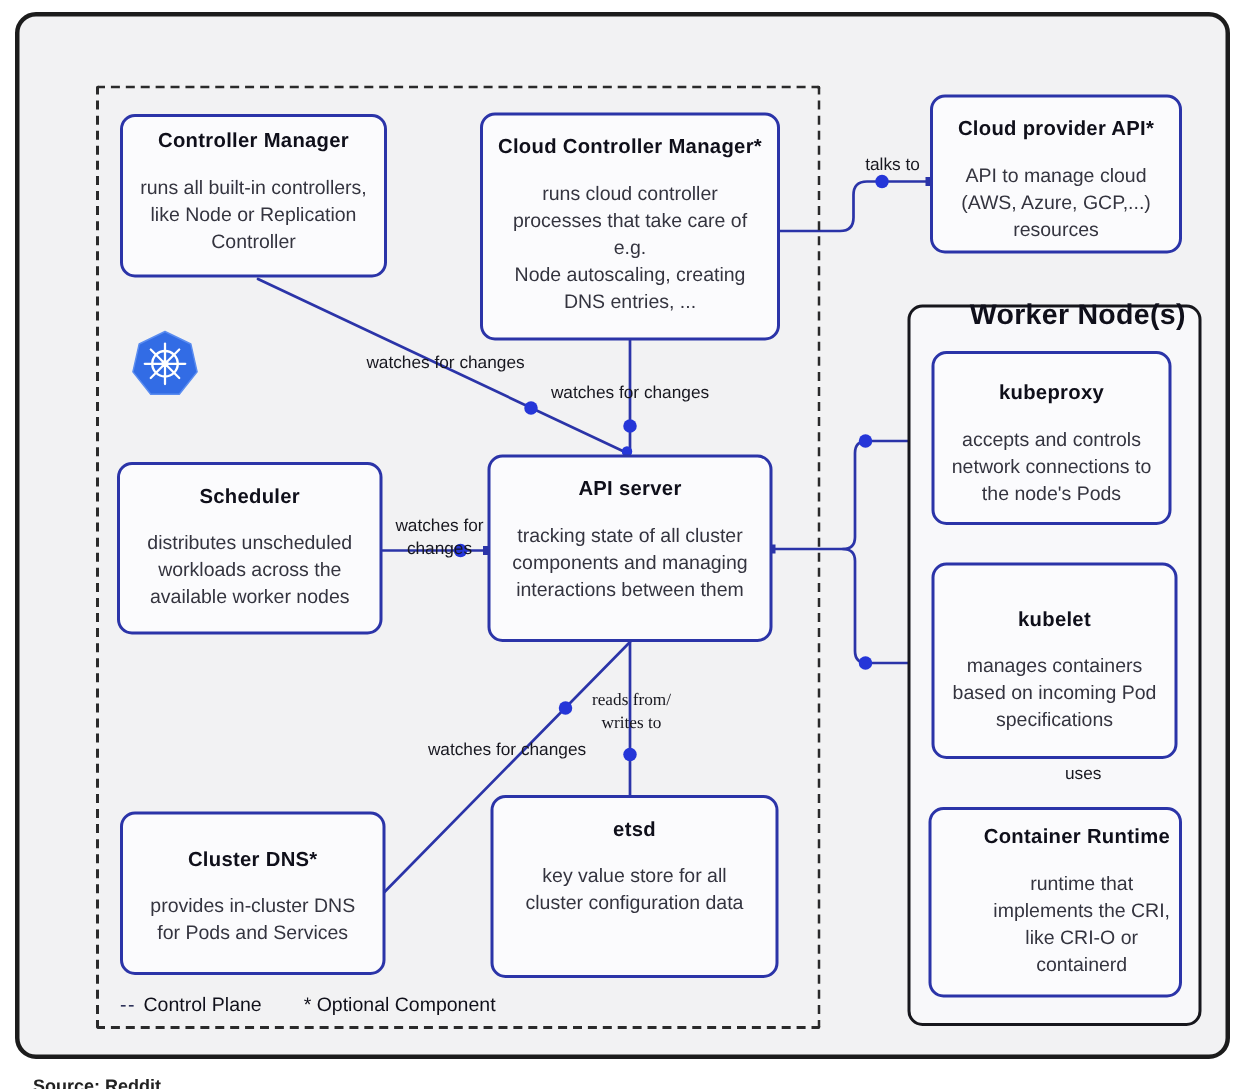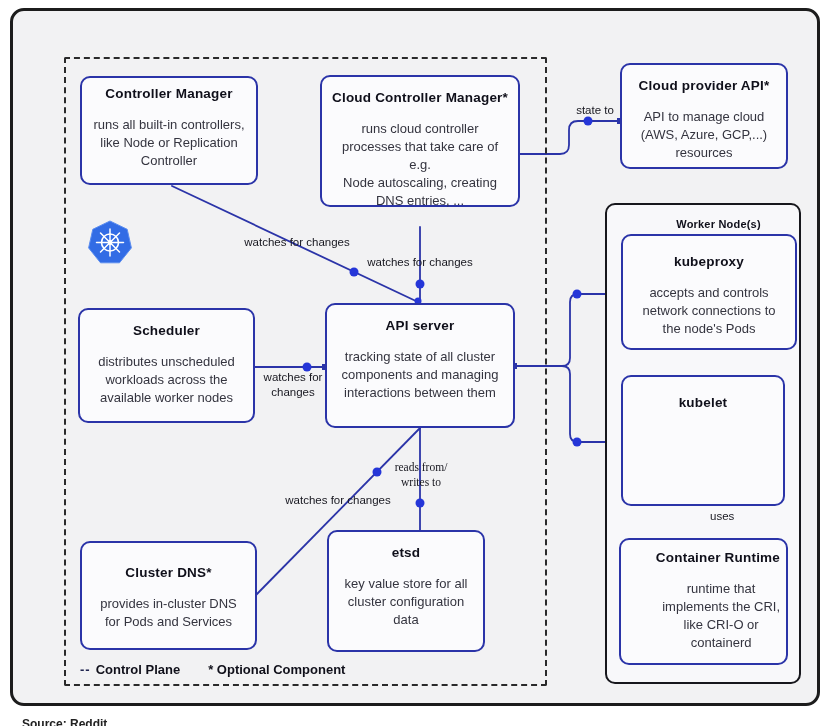--- a/index.html
+++ b/index.html
@@ -42,48 +42,48 @@
   .control-plane-box{
     position:absolute;left:64px;top:57px;width:483px;height:629px;
     border:2px dashed #2a2a2a;box-sizing:border-box;border-radius:2px;
   }
   .worker-box{
     position:absolute;left:605px;top:203px;width:196px;height:481px;
     background:#f8f8fa;border:2px solid var(--dark-border);border-radius:10px;
     box-sizing:border-box;
   }
   .worker-title{
-    position:absolute;left:605px;top:218px;width:227px;text-align:center;
-    font-weight:bold;font-size:11px;color:var(--title-color);letter-spacing:.2px;
+    position:absolute;left:605px;top:200px;width:227px;text-align:center;
+    font-weight:bold;font-size:19px;color:var(--title-color);letter-spacing:.2px;
   }
   #box-controller-manager{left:80px;top:76px;width:178px;height:109px;}
-  #box-cloud-controller-manager{left:320px;top:75px;width:200px;height:132px;align-items:center;}
+  #box-cloud-controller-manager{left:320px;top:75px;width:200px;height:152px;align-items:center;}
   #box-scheduler{left:78px;top:308px;width:177px;height:115px;}
   #box-api-server{left:325px;top:303px;width:190px;height:125px;}
   #box-cluster-dns{left:80px;top:541px;width:177px;height:109px;}
-  #box-etsd{left:327px;top:530px;width:158px;height:122px;}
+  #box-etsd{left:327px;top:530px;width:192px;height:122px;}
   #box-cloud-provider-api{left:620px;top:63px;width:168px;height:106px;}
-  #box-kubeproxy{left:621px;top:234px;width:176px;height:116px;}
-  #box-kubelet{left:621px;top:375px;width:164px;height:131px;}
+  #box-kubeproxy{left:621px;top:234px;width:160px;height:116px;}
+  #box-kubelet{left:621px;top:375px;width:164px;height:131px;justify-content:center;}
   #box-container-runtime{left:619px;top:538px;width:169px;height:127px;}
   .edge-label{
     position:absolute;font-size:11.5px;color:#17171f;text-align:center;
     line-height:15px;white-space:pre-line;transform:translateX(-50%);
   }
   .edge-label.no-center{transform:none;text-align:left;}
   #label-cm-api{left:297px;top:235px;}
   #label-ccm-api{left:420px;top:255px;}
-  #label-scheduler-api{left:293px;top:370px;}
+  #label-scheduler-api{left:293px;top:344px;}
   #label-api-etsd{left:421px;top:460px;font-family:Liberation Serif, serif;}
   #label-api-dns{left:338px;top:493px;}
   #label-talks-to{left:595px;top:103px;}
   #label-uses{left:710px;top:509px;}
   .legend{
     position:absolute;left:80px;top:662px;display:flex;gap:28px;
-    font-weight:bold;font-size:13px;color:#10101a;
+    font-weight:normal;font-size:13px;color:#10101a;
   }
   .legend .dash{letter-spacing:1px;margin-right:5px;color:#20254f;}
   .k8s-logo{position:absolute;left:84px;top:217px;width:52px;height:52px;}
   .source-caption{
     position:absolute;left:22px;top:717px;font-weight:bold;font-size:12px;color:#222;
   }
 </style>
 </head>
 <body>
 
@@ -200,38 +200,41 @@
 
   <div class="node pad-18" id="box-kubeproxy">
     <div class="title">kubeproxy</div>
     <div class="body">accepts and controls
 network connections to
 the node's Pods</div>
   </div>
 
   <div class="node pad-18" id="box-kubelet">
     <div class="title">kubelet</div>
+    <div class="body">manages containers
+based on incoming Pod
+specifications</div>
   </div>
 
   <div class="node pad-10" id="box-container-runtime">
     <div class="title">Container Runtime</div>
     <div class="body">runtime that
 implements the CRI,
 like CRI-O or
 containerd</div>
   </div>
 
   <div class="edge-label" id="label-cm-api">watches for changes</div>
   <div class="edge-label" id="label-ccm-api">watches for changes</div>
   <div class="edge-label" id="label-scheduler-api">watches for
 changes</div>
   <div class="edge-label" id="label-api-etsd">reads from/
 writes to</div>
   <div class="edge-label" id="label-api-dns">watches for changes</div>
-  <div class="edge-label" id="label-talks-to">state to</div>
+  <div class="edge-label" id="label-talks-to">talks to</div>
   <div class="edge-label no-center" id="label-uses">uses</div>
 
   <div class="legend">
     <span>
       <span class="dash">--</span><span>Control Plane</span>
     </span>
     <span>* Optional Component</span>
   </div>
 
   <div class="source-caption">Source: Reddit</div>

